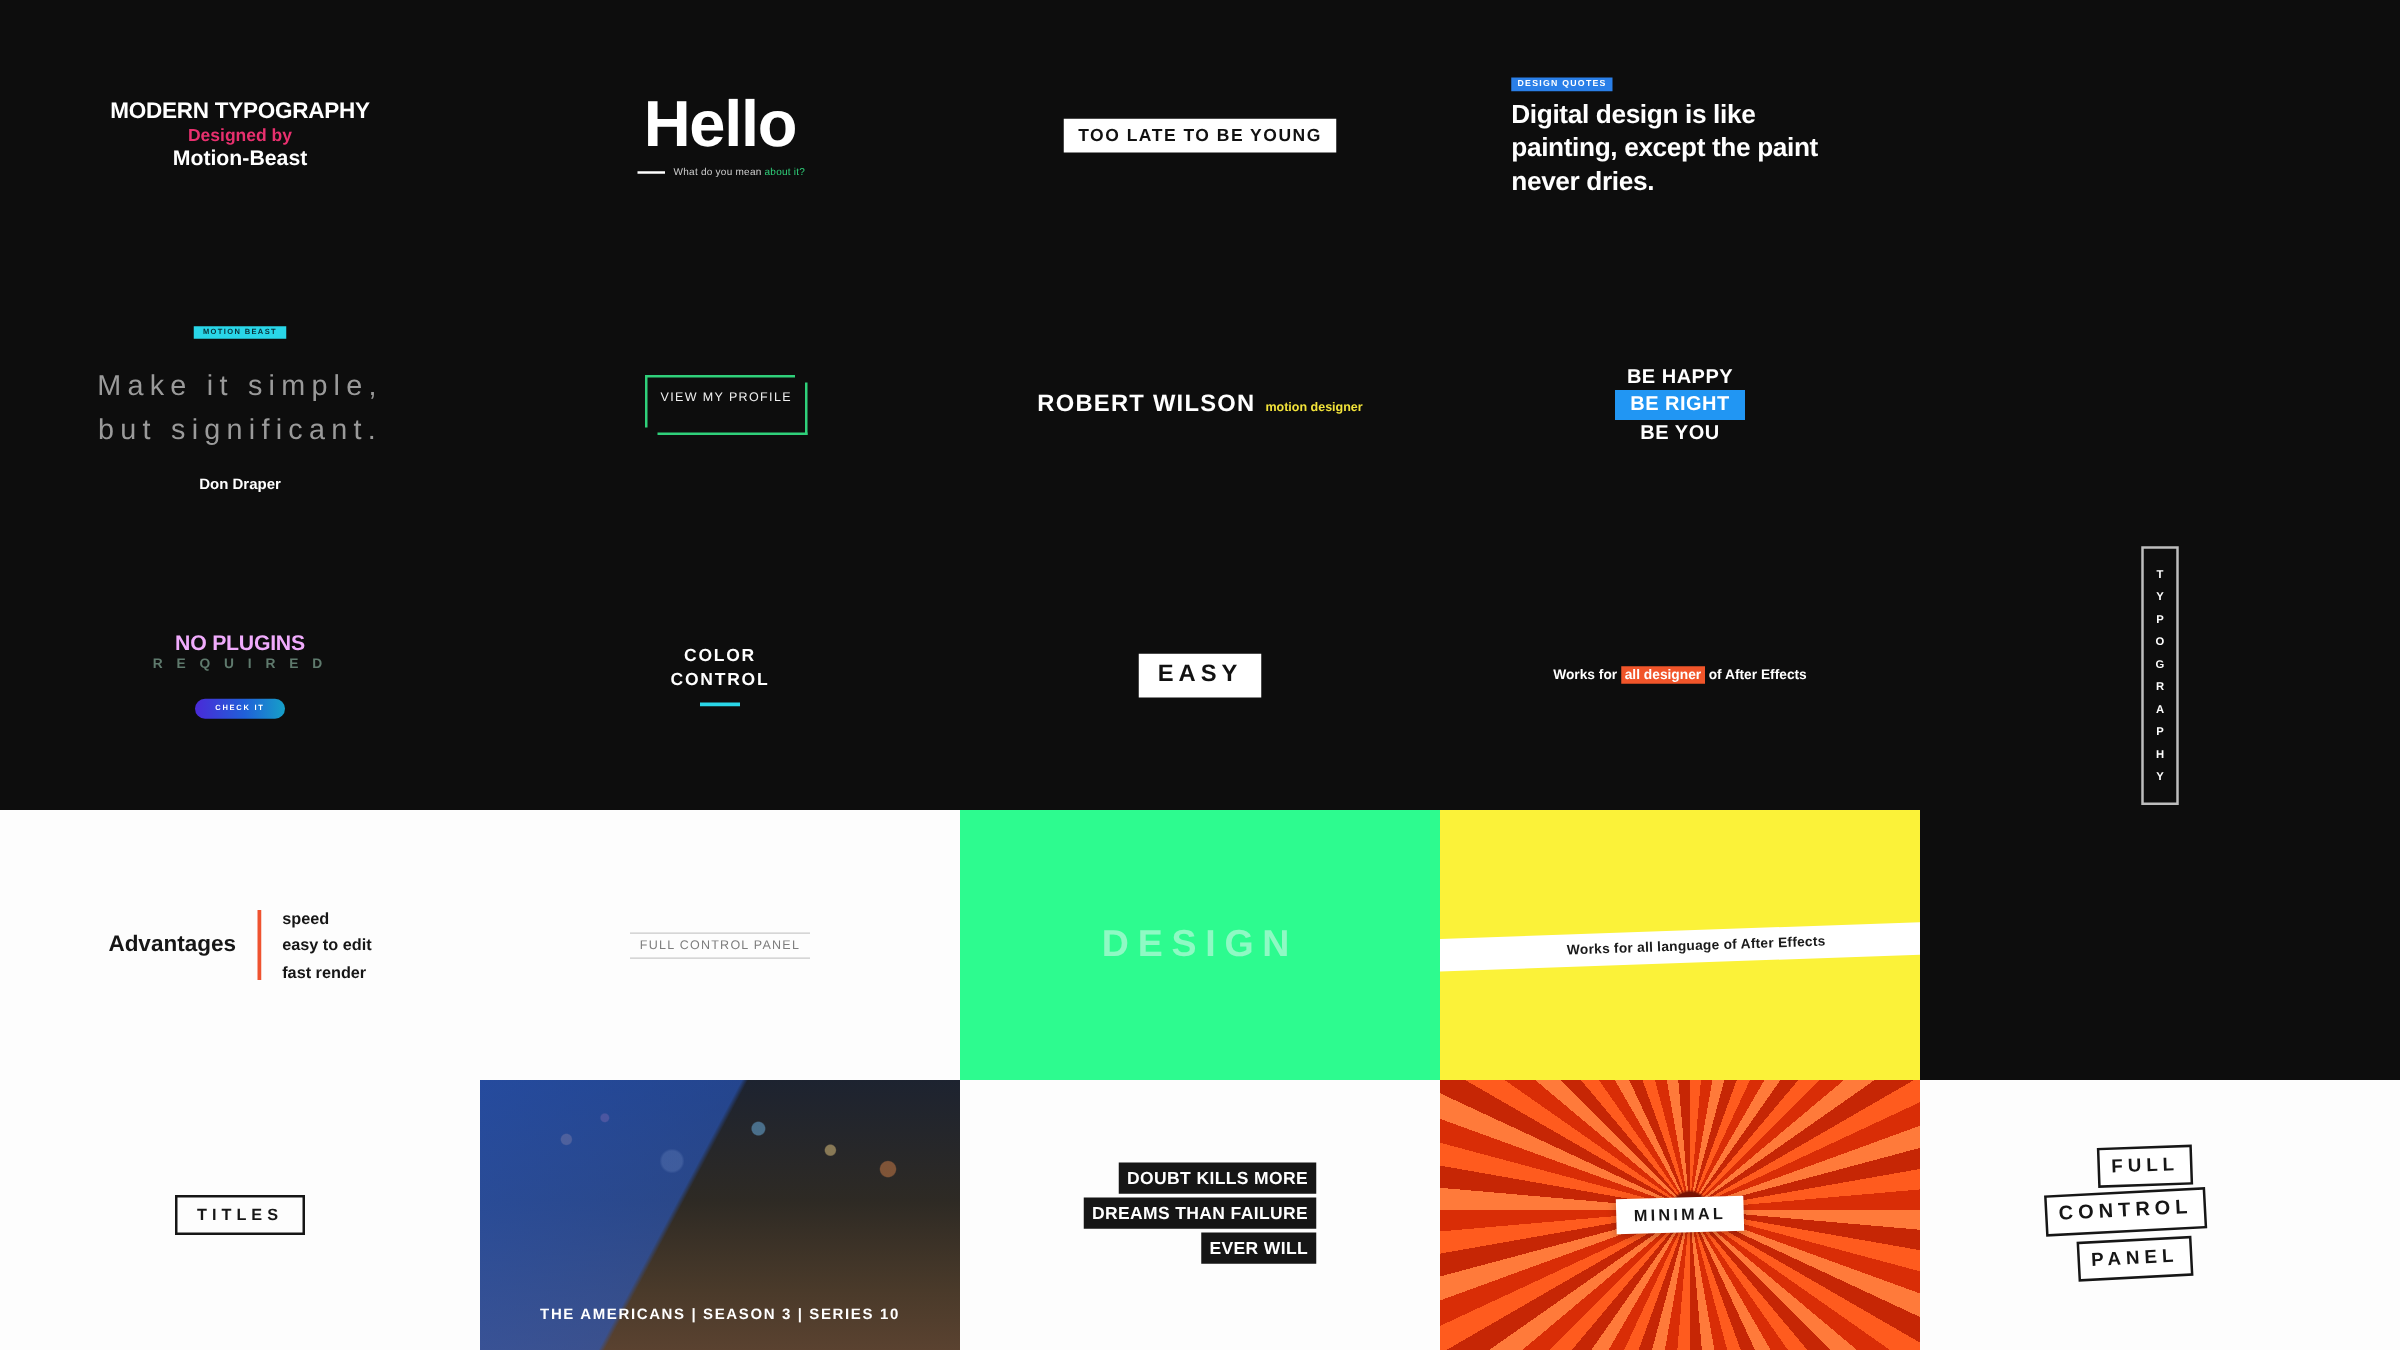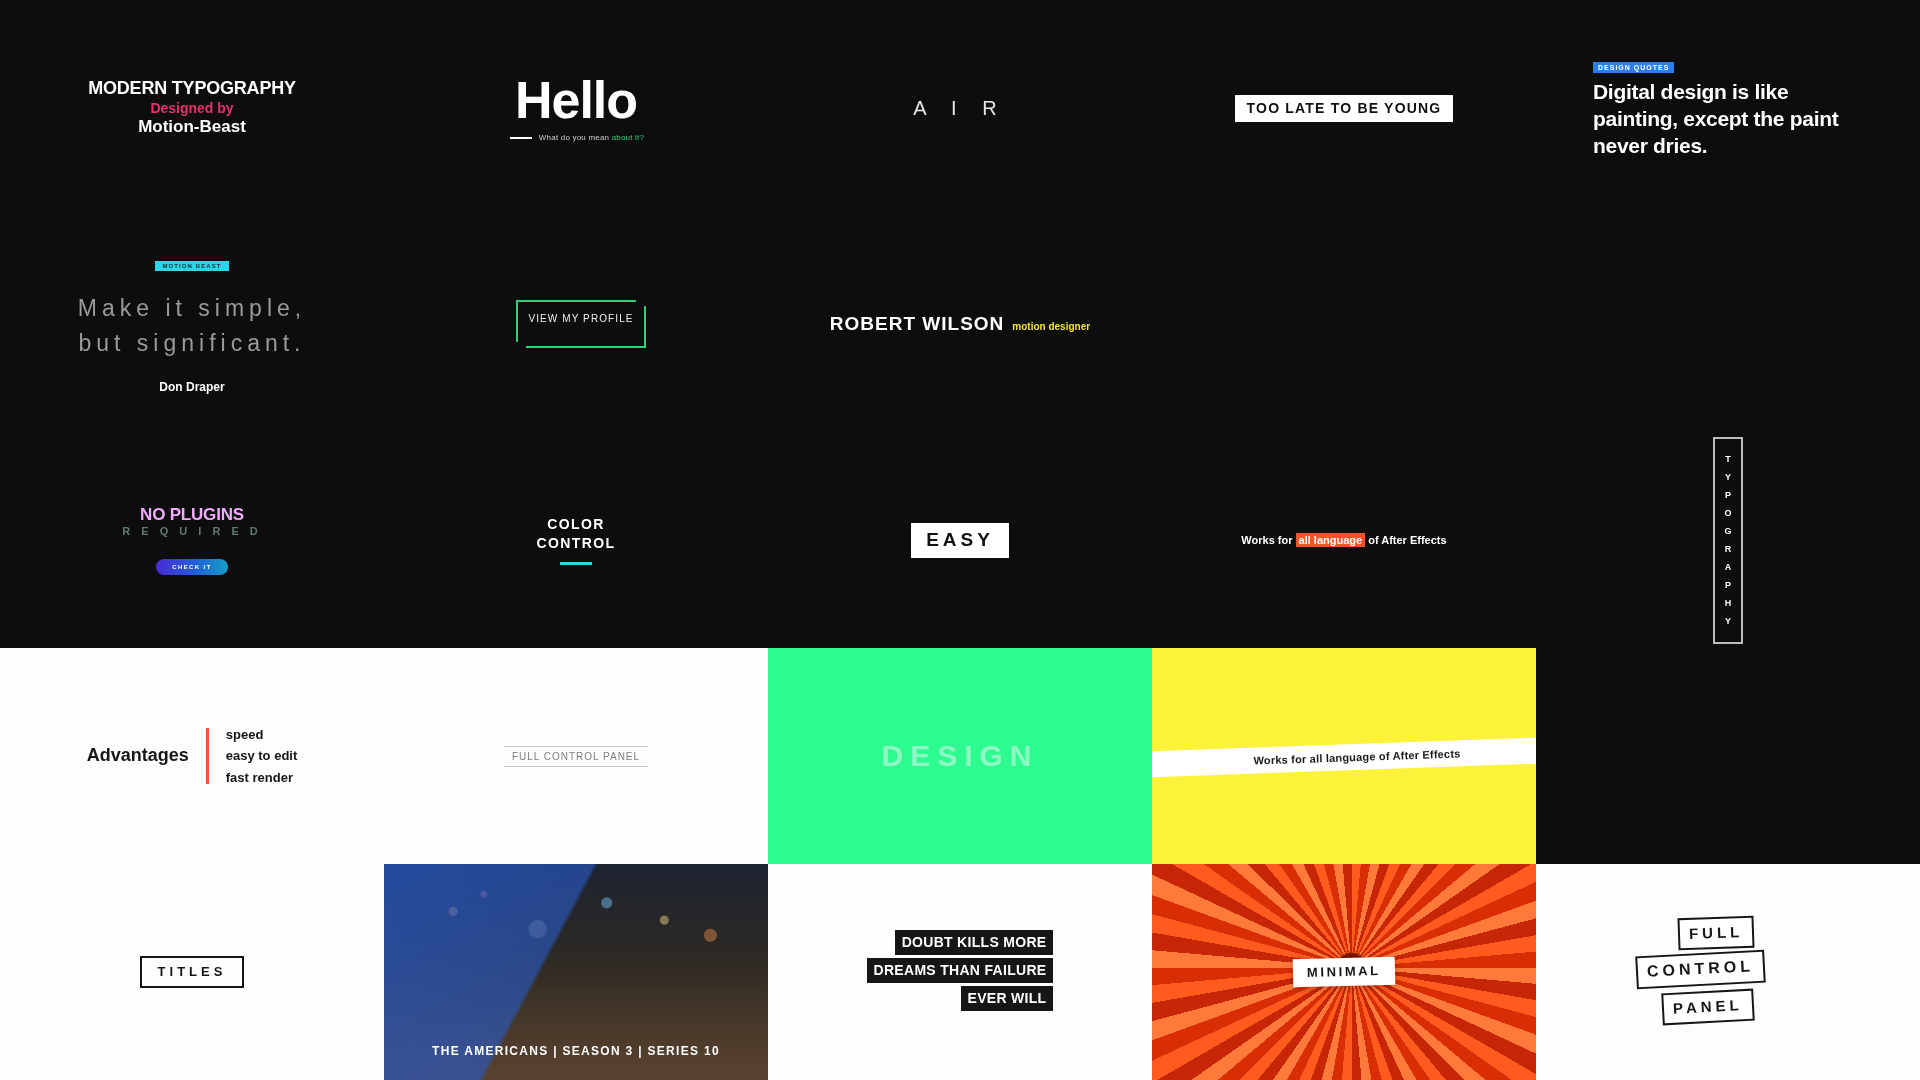--- a/index.html
+++ b/index.html
@@ -270,23 +270,20 @@
     <div class="cell r1">
       <div class="hello-wrap">
         <div class="hello-main">Hello</div>
         <div class="hello-sub-row">
           <span class="hello-dash"></span>
           <span class="hello-sub"><span>What do you mean </span><span class="hello-accent">about it?</span></span>
         </div>
       </div>
     </div>
 
-    <div class="cell r1">
-      <div class="air-text">A I R</div>
-    </div>
 
     <div class="cell r1">
       <div class="toolate">TOO LATE TO BE YOUNG</div>
     </div>
 
     <div class="cell r1">
       <div class="quote-wrap">
         <div class="quote-badge">DESIGN QUOTES</div>
         <div class="quote-text">Digital design is like painting, except the paint never dries.</div>
       </div>
@@ -313,20 +310,27 @@
       </div>
     </div>
 
     <div class="cell r2">
       <div class="wilson-row">
         <span class="wilson-name">ROBERT WILSON</span>
         <span class="wilson-role">motion designer</span>
       </div>
     </div>
 
+    <div class="cell r2">
+      <div class="behappy-wrap">
+        <div class="behappy-l">BE HAPPY</div>
+        <div><span class="behappy-mid">BE RIGHT</span></div>
+        <div class="behappy-l">BE YOU</div>
+      </div>
+    </div>
   </div>
 
   <div class="row">
 
     <div class="cell r3">
       <div class="plug-wrap">
         <div class="plug-l1">NO PLUGINS</div>
         <div class="plug-l2">R E Q U I R E D</div>
         <div class="plug-btn">CHECK IT</div>
       </div>
@@ -338,21 +342,21 @@
         <div class="colorctl-t">CONTROL</div>
         <div class="colorctl-u"></div>
       </div>
     </div>
 
     <div class="cell r3">
       <div class="easy">EASY</div>
     </div>
 
     <div class="cell r3">
-      <div class="works-line"><span>Works for </span><span class="works-hl">all language</span><span> of After Effects</span></div>
+      <div class="works-line"><span>Works for </span><span class="works-hl">all designer</span><span> of After Effects</span></div>
     </div>
 
     <div class="cell r3">
       <div class="vtypo">
         <span>T</span>
         <span>Y</span>
         <span>P</span>
         <span>O</span>
         <span>G</span>
         <span>R</span>

